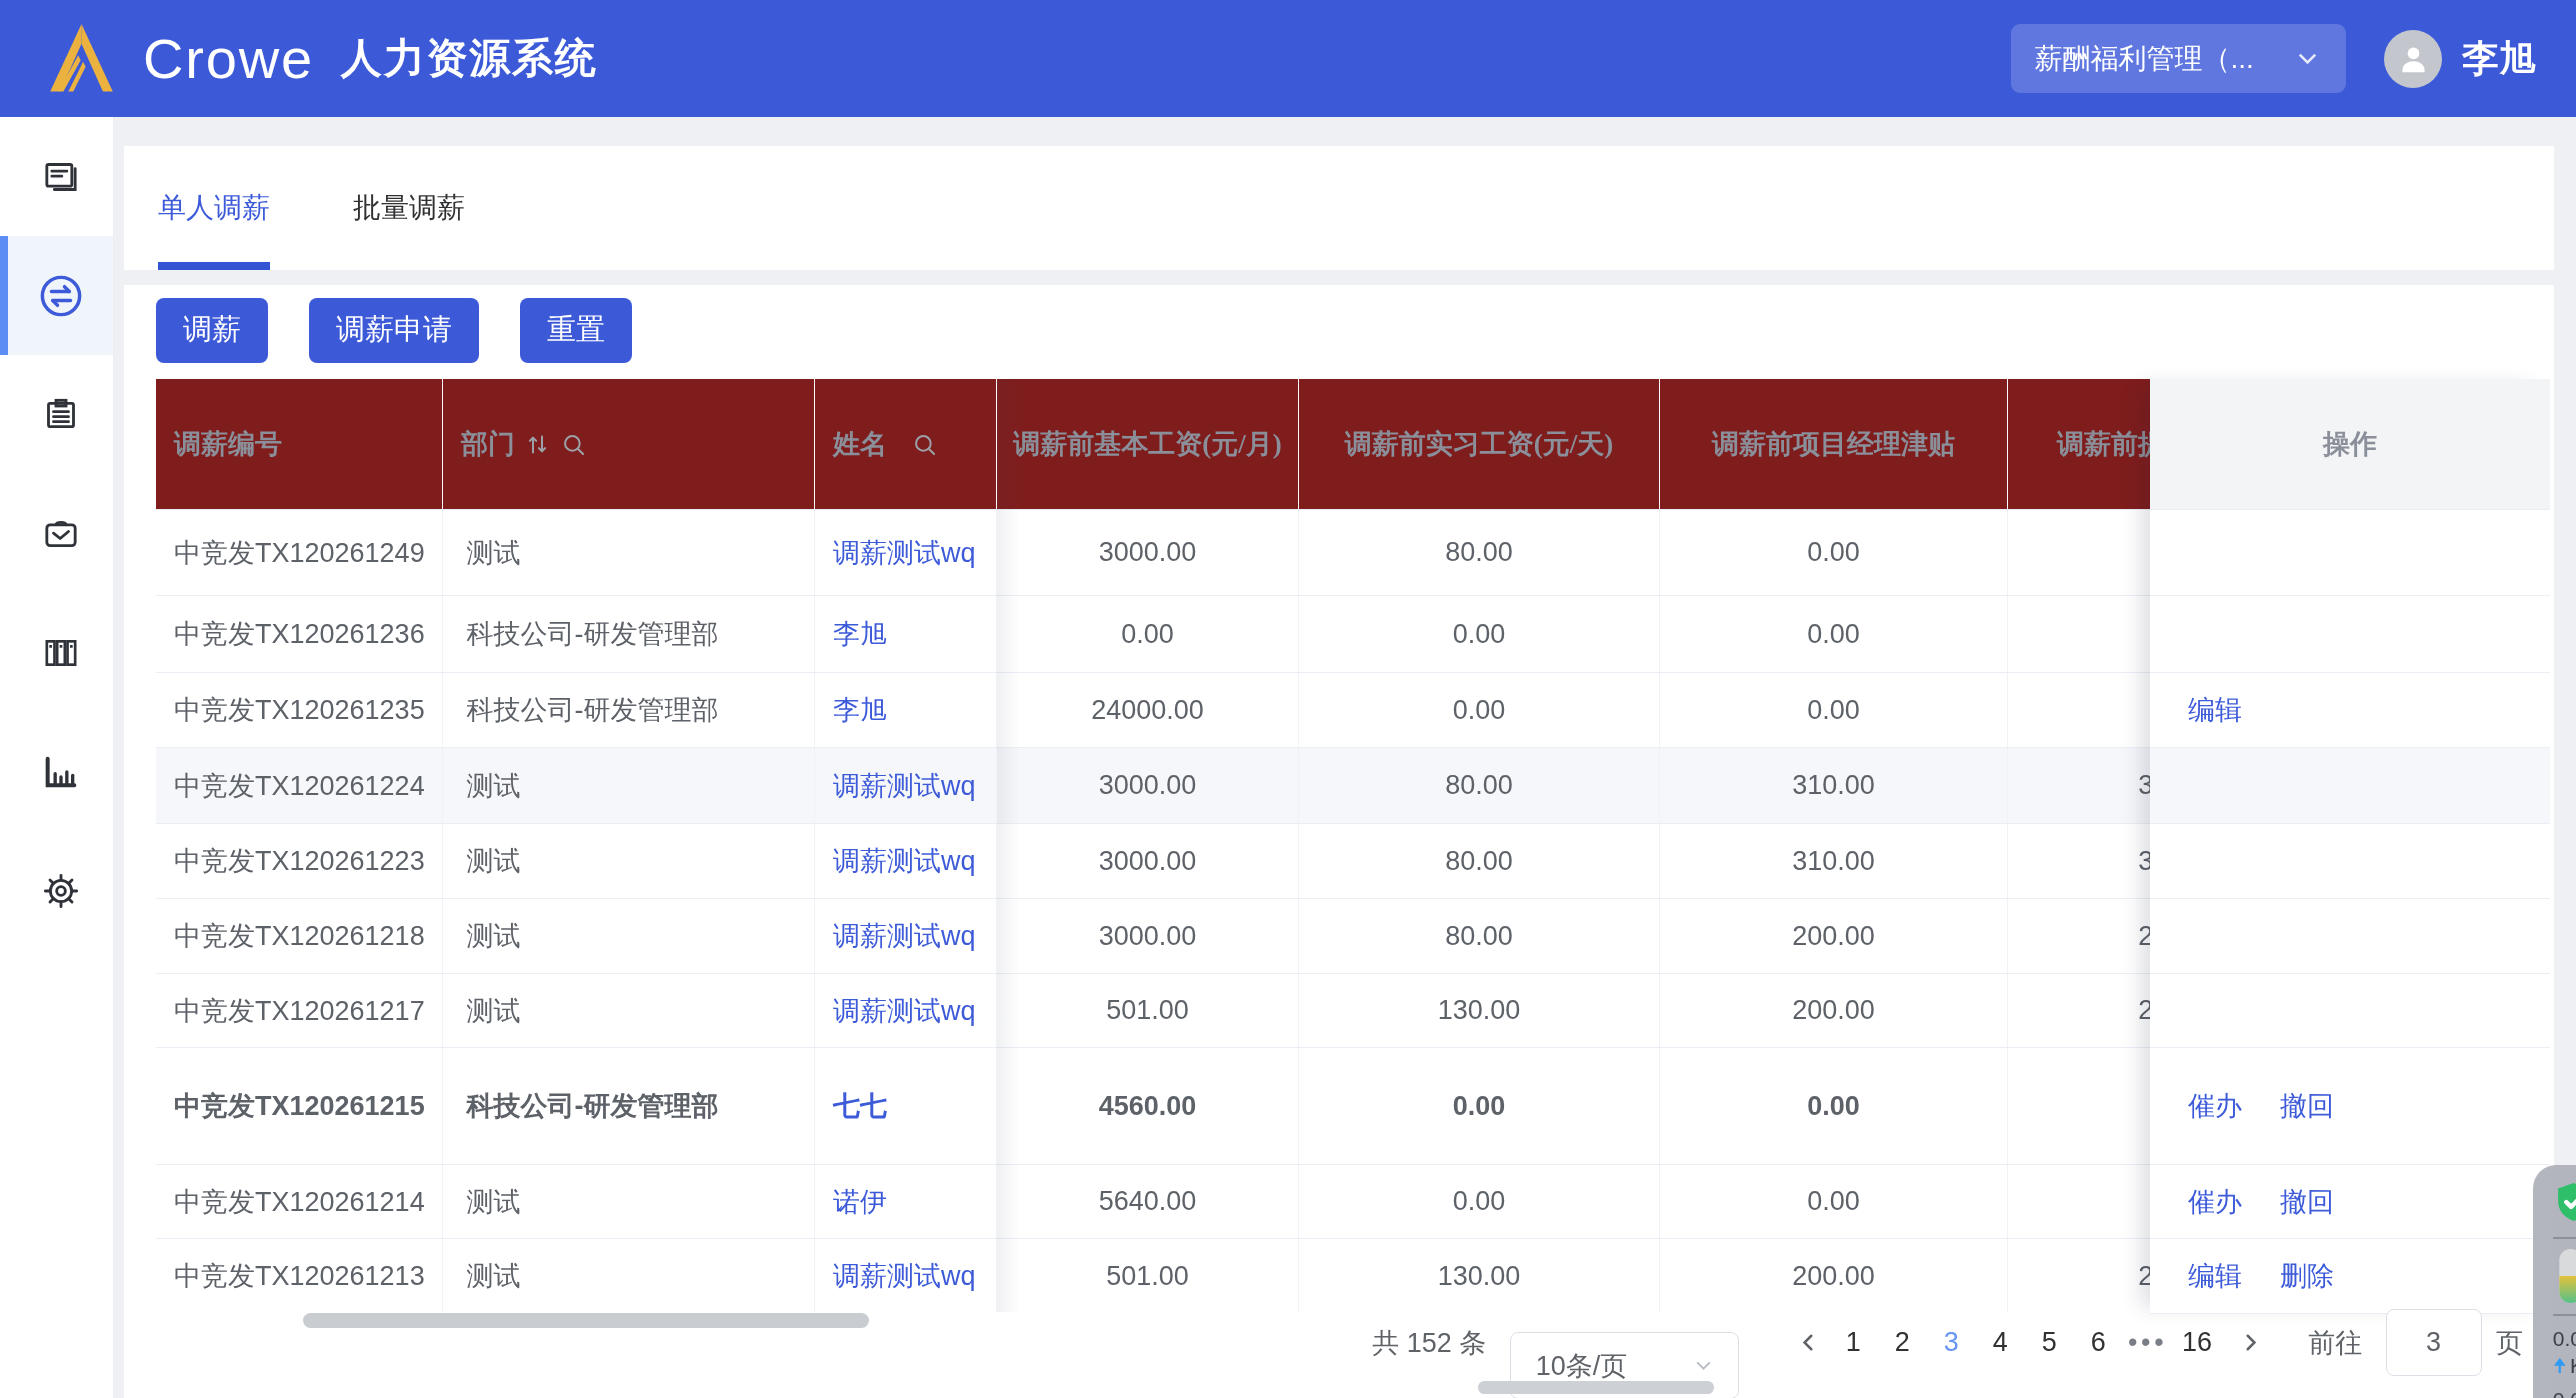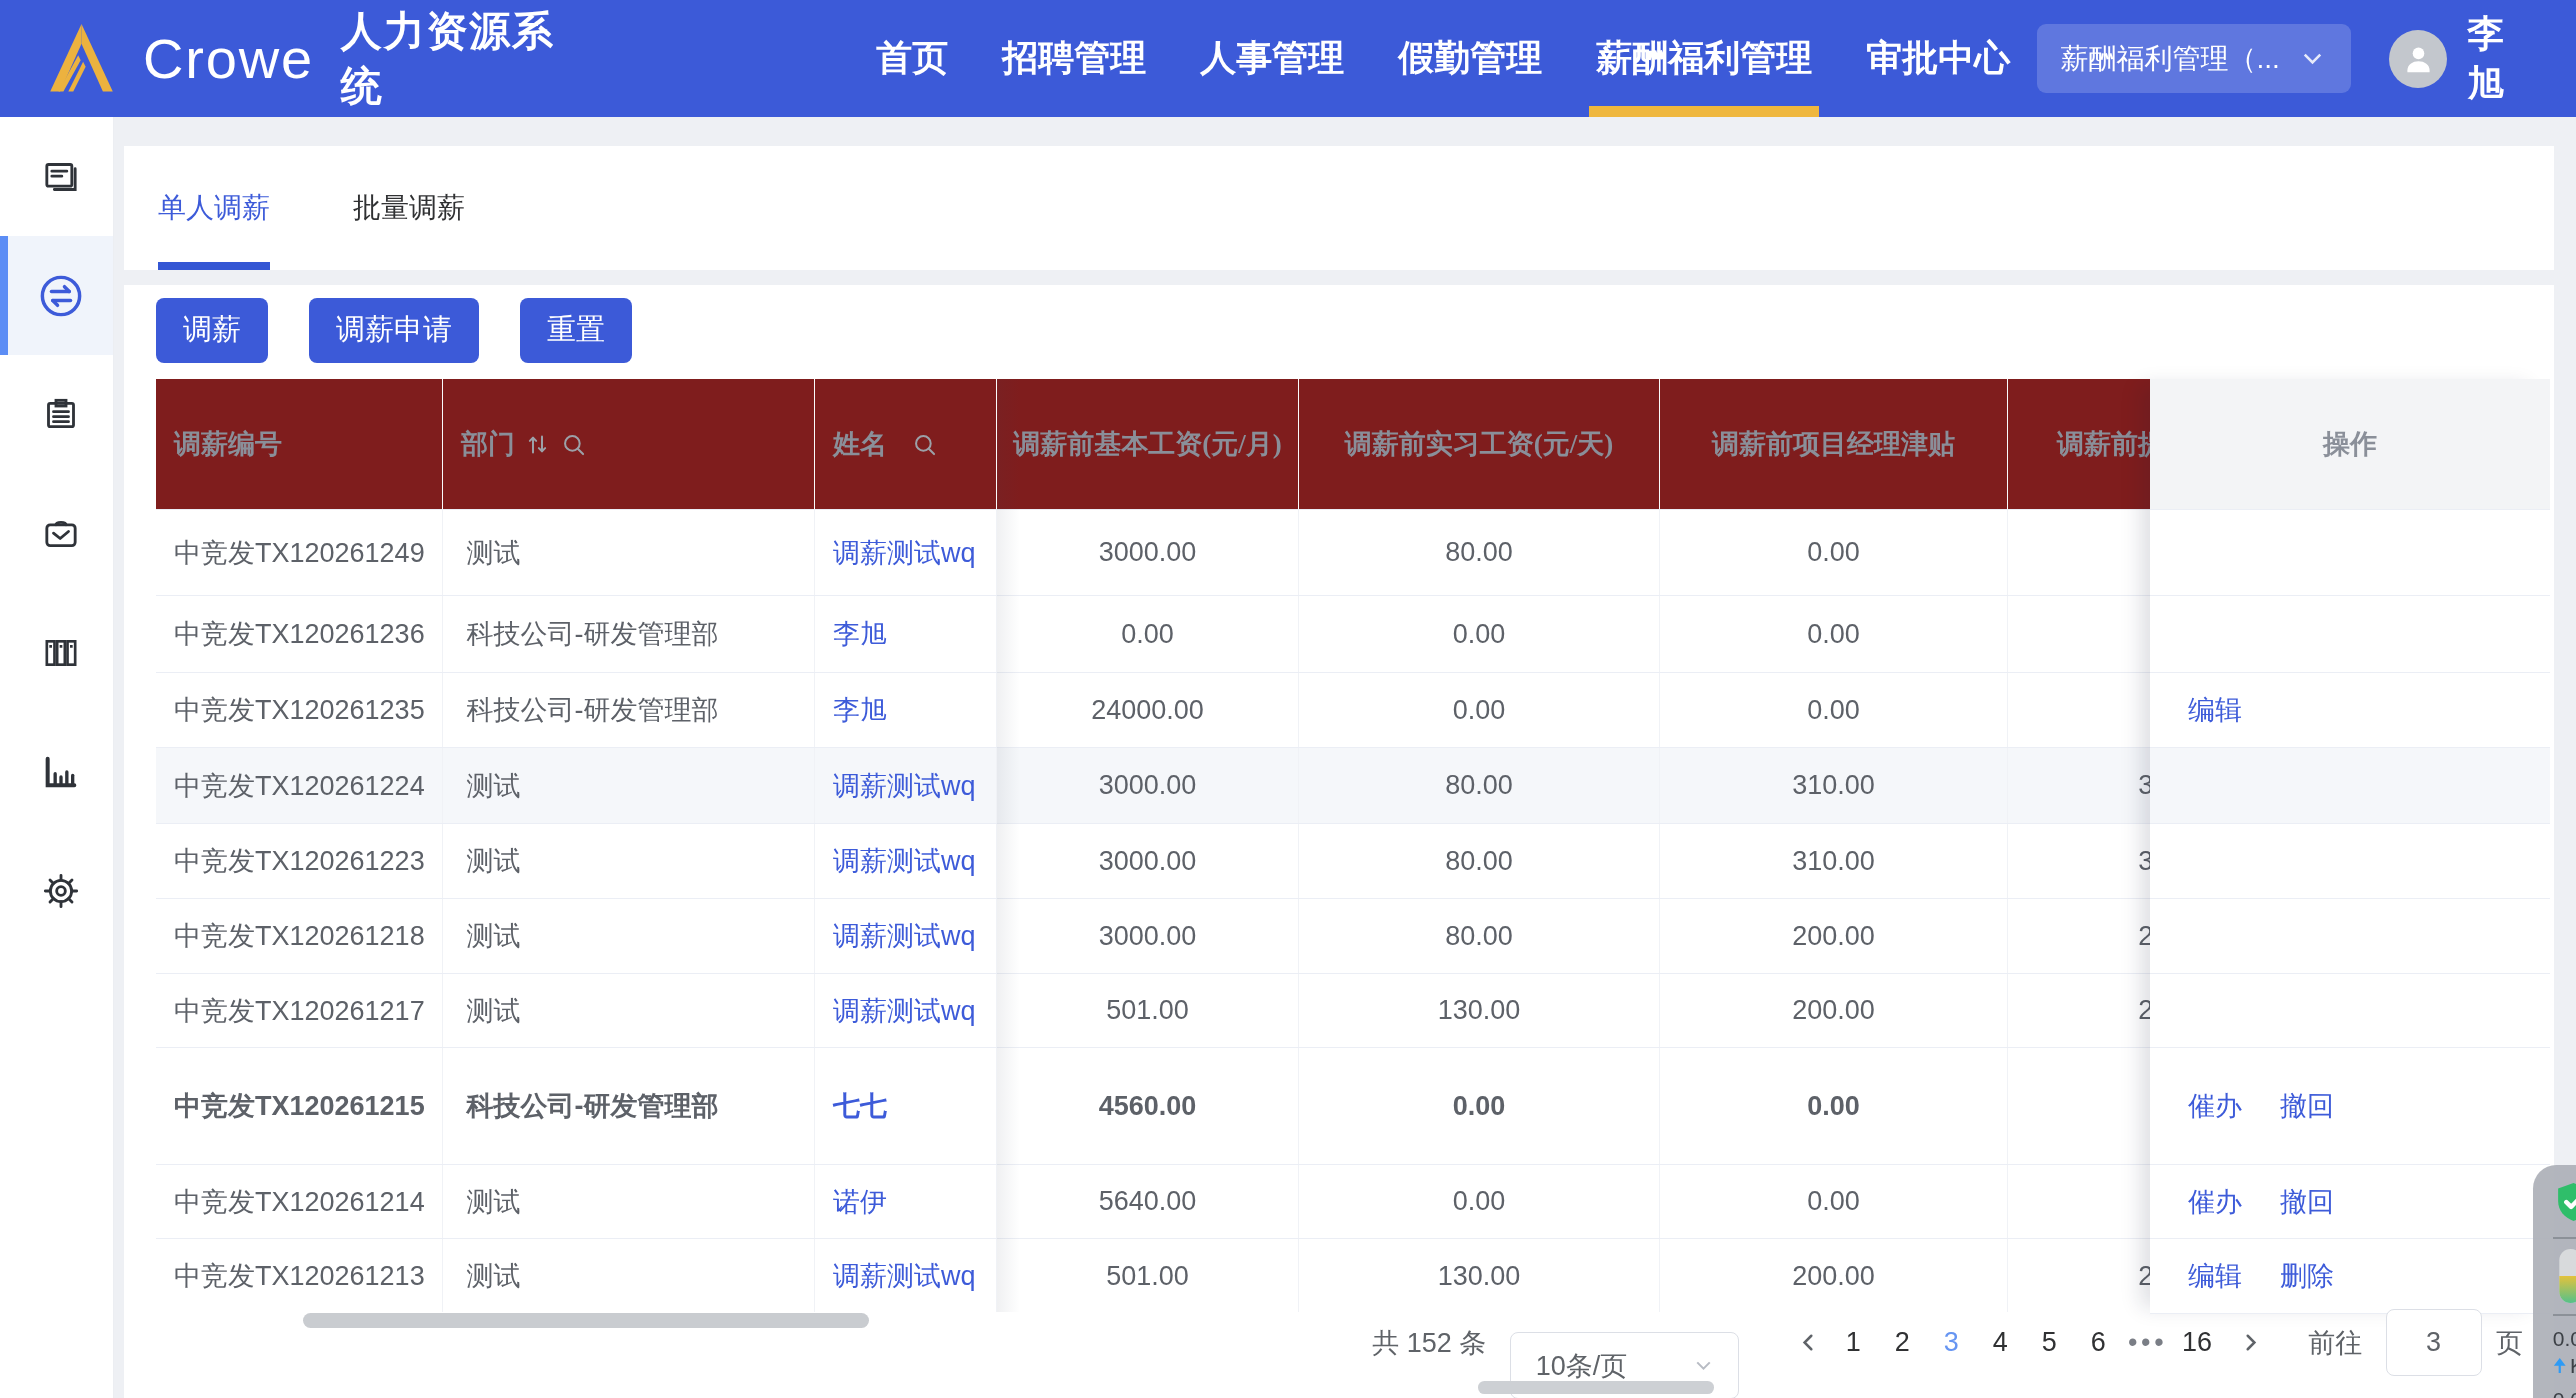--- a/index.html
+++ b/index.html
@@ -104,41 +104,20 @@
   <span class="logo-mark">
     <svg viewBox="0 0 100 96" width="83" height="79">
       <path d="M50 6 L88 88 L76 88 L50 30 Z" fill="#ecb23f"></path>
       <path d="M50 6 L12 88 L24 88 L50 30 Z" fill="#ecb23f"></path>
       <path d="M46 44 L22 88 L28 88 L49 50 Z" fill="#ecb23f"></path>
       <path d="M52 52 L34 88 L40 88 L55 58 Z" fill="#ecb23f"></path>
     </svg>
   </span>
   <span class="brand-name">Crowe</span>
   <span class="brand-product">人力资源系统</span>
-  <div class="nav" id="nav">
-      <div class="nav-item">
-        <span>首页</span>
-      </div>
-      <div class="nav-item">
-        <span>招聘管理</span>
-      </div>
-      <div class="nav-item">
-        <span>人事管理</span>
-      </div>
-      <div class="nav-item">
-        <span>假勤管理</span>
-      </div>
-      <div class="nav-item active">
-        <span>薪酬福利管理</span>
-        <div class="nav-underline"></div>
-      </div>
-      <div class="nav-item">
-        <span>审批中心</span>
-      </div>
-    </div>
   <div class="company-pill">
     <span class="val">薪酬福利管理（...</span>
     <span style="display:flex;">
       <svg viewBox="0 0 24 24" width="31" height="31" fill="none" stroke="rgba(255,255,255,0.85)" stroke-width="2">
           <path d="M6 9l6 6 6-6"></path>
         </svg>
     </span>
   </div>
   <div class="avatar">
     <span style="display:flex;">

